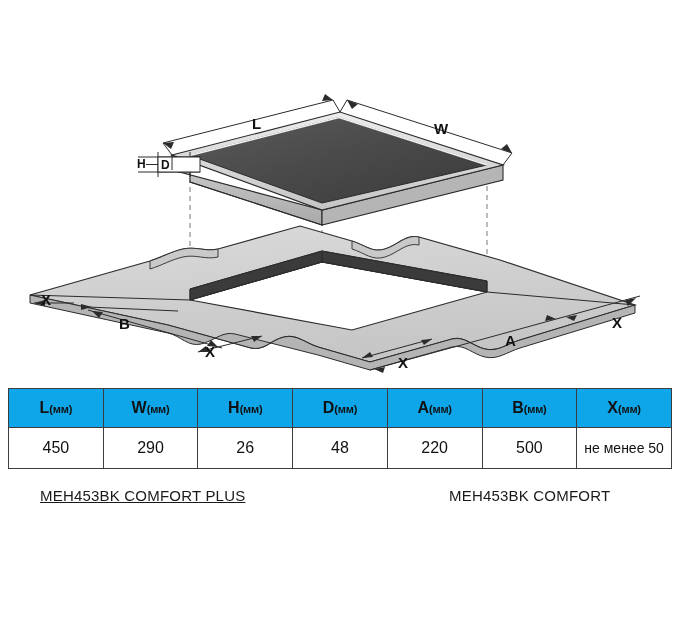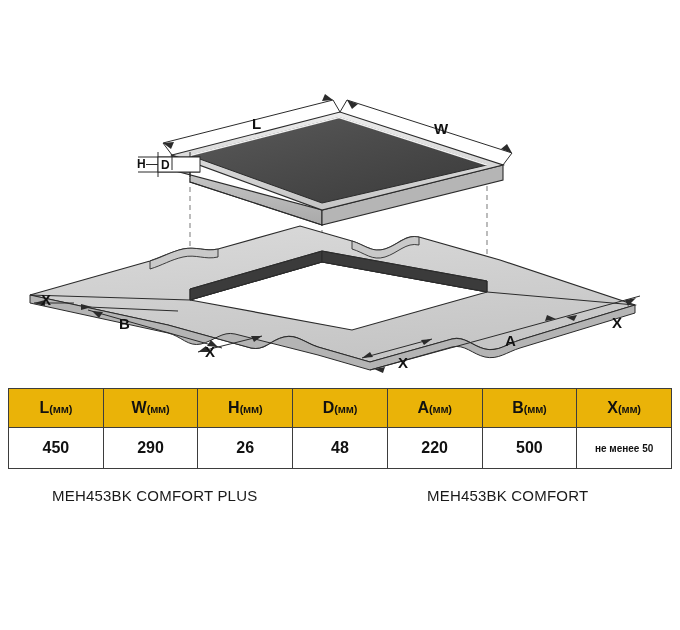--- a/index.html
+++ b/index.html
@@ -53,58 +53,58 @@
     table-layout: fixed;
   }
   table.spec th, table.spec td {
     border: 1px solid #3d3d3d;
     text-align: center;
     vertical-align: middle;
     color: #111111;
     font-family: "Liberation Sans", sans-serif;
   }
   table.spec th {
-    background: #eab308;
+    background: #0ea5e9;
     height: 36px;
     font-weight: bold;
     font-size: 16px;
   }
   table.spec th .unit {
     font-size: 11px;
     font-weight: bold;
     letter-spacing: -0.2px;
   }
   table.spec td {
     background: #ffffff;
     height: 38px;
-    font-weight: bold;
+    font-weight: normal;
     font-size: 16px;
   }
   table.spec td.small-text {
-    font-size: 10px;
+    font-size: 14px;
   }
 
   
   #captions {
     position: absolute;
     left: 0;
     top: 487px;
     width: 680px;
     height: 28px;
   }
   .caption {
     position: absolute;
     font-family: "Liberation Sans", sans-serif;
     font-size: 15px;
     color: #1a1a1a;
     white-space: nowrap;
     letter-spacing: 0.2px;
   }
-  #caption-left  { left: 52px;  top: 0; }
-  #caption-right { left: 427px; top: 0; }
+  #caption-left  { left: 40px;  top: 0; text-decoration: underline; }
+  #caption-right { left: 449px; top: 0; }
 </style>
 </head>
 <body>
 
 <div id="page">
 
   <div id="diagram">
     <svg width="680" height="380" viewBox="0 0 680 380">
       <defs>
         <linearGradient id="glassGrad" x1="0" y1="0" x2="1" y2="1">

